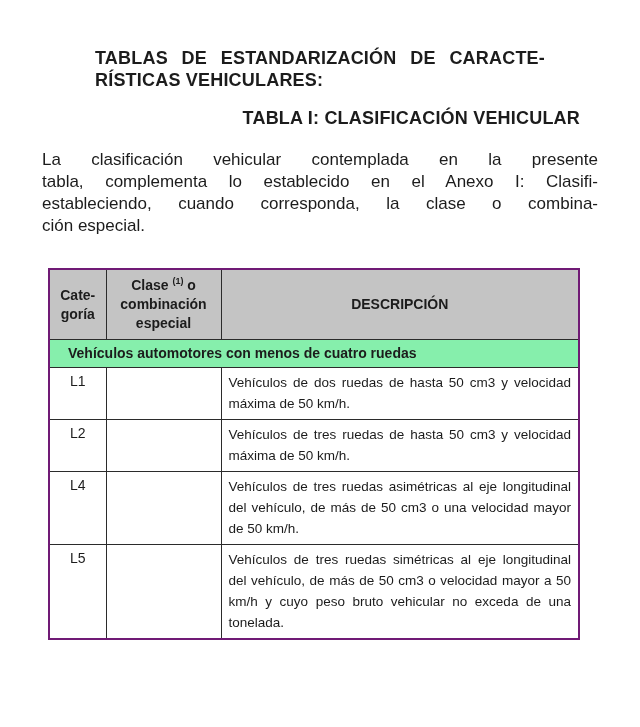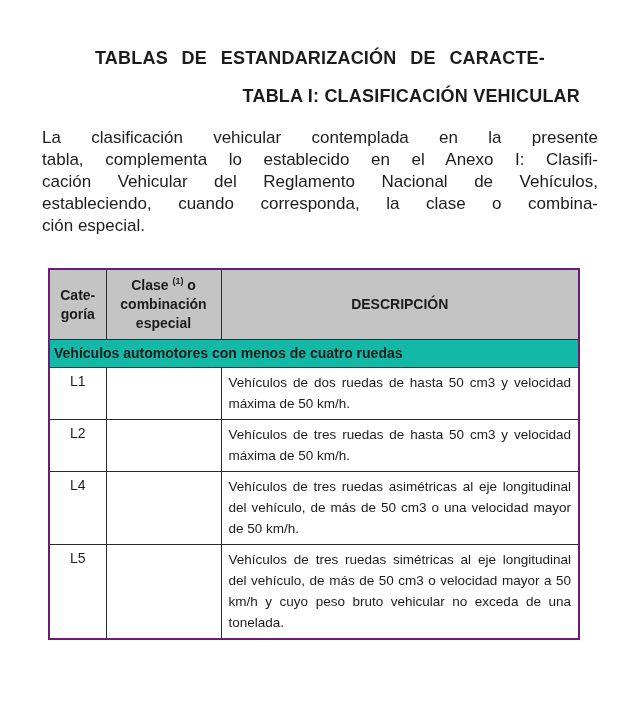--- a/index.html
+++ b/index.html
@@ -78,22 +78,22 @@
   }
   th.hdr sup {
     font-size: 9px;
     line-height: 0;
   }
   .hdr-line { display: block; }
 
   td.section-cell {
     font-weight: bold;
     font-size: 14px;
-    padding: 5px 6px 6px 4px;
-    background: #14b8a6;
+    padding: 5px 6px 6px 18px;
+    background: #86efac;
   }
   td.cat-cell {
     text-align: center;
     vertical-align: top;
     font-size: 14px;
     padding: 5px 4px;
   }
   td.clase-cell {
     vertical-align: top;
   }
@@ -106,28 +106,28 @@
     margin-left: 40px;
   }
 </style>
 </head>
 <body>
 
 <div class="page">
 
   <h1 class="heading">
     <span class="h-line just">TABLAS DE ESTANDARIZACIÓN DE CARACTE-</span>
+    <span class="h-line">RÍSTICAS VEHICULARES:</span>
   </h1>
 
   <h2 class="subheading">TABLA I: CLASIFICACIÓN VEHICULAR</h2>
 
   <p class="intro">
     <span class="p-line just">La clasificación vehicular contemplada en la presente</span>
     <span class="p-line just">tabla, complementa lo establecido en el Anexo I: Clasifi-</span>
-    <span class="p-line just">cación Vehicular del Reglamento Nacional de Vehículos,</span>
     <span class="p-line just">estableciendo, cuando corresponda, la clase o combina-</span>
     <span class="p-line">ción especial.</span>
   </p>
 
   <table class="veh">
     <colgroup>
       <col class="c-cat">
       <col class="c-clase">
       <col class="c-desc">
     </colgroup>

